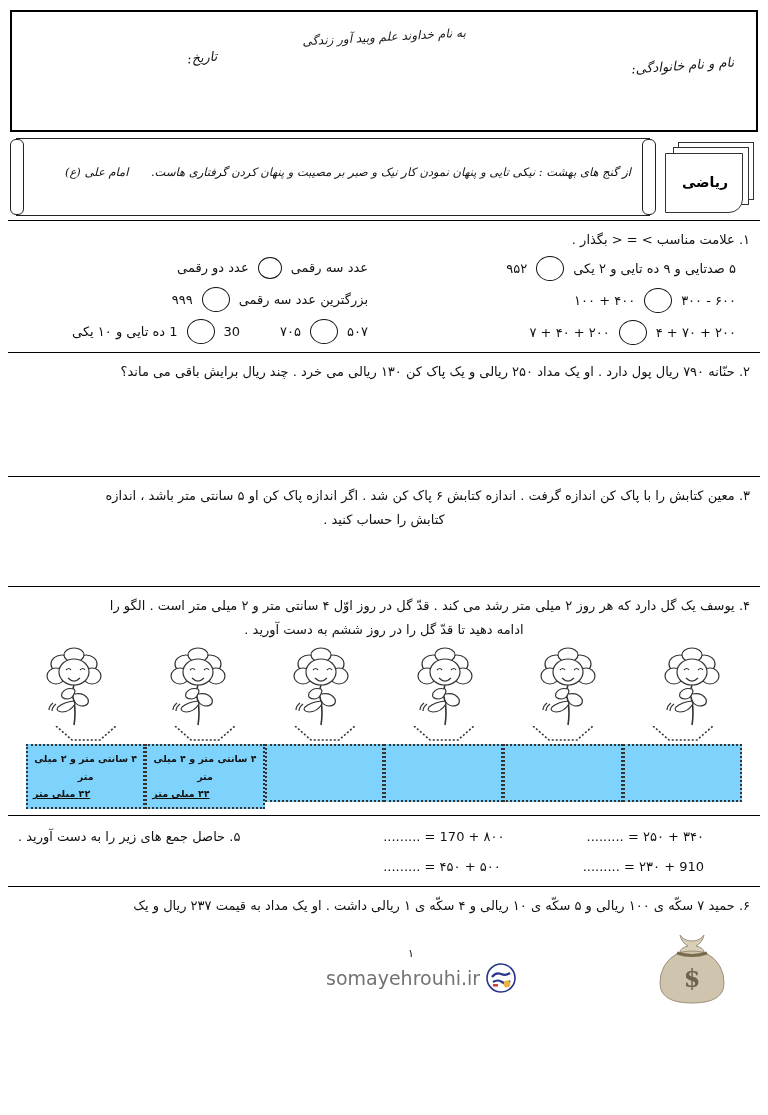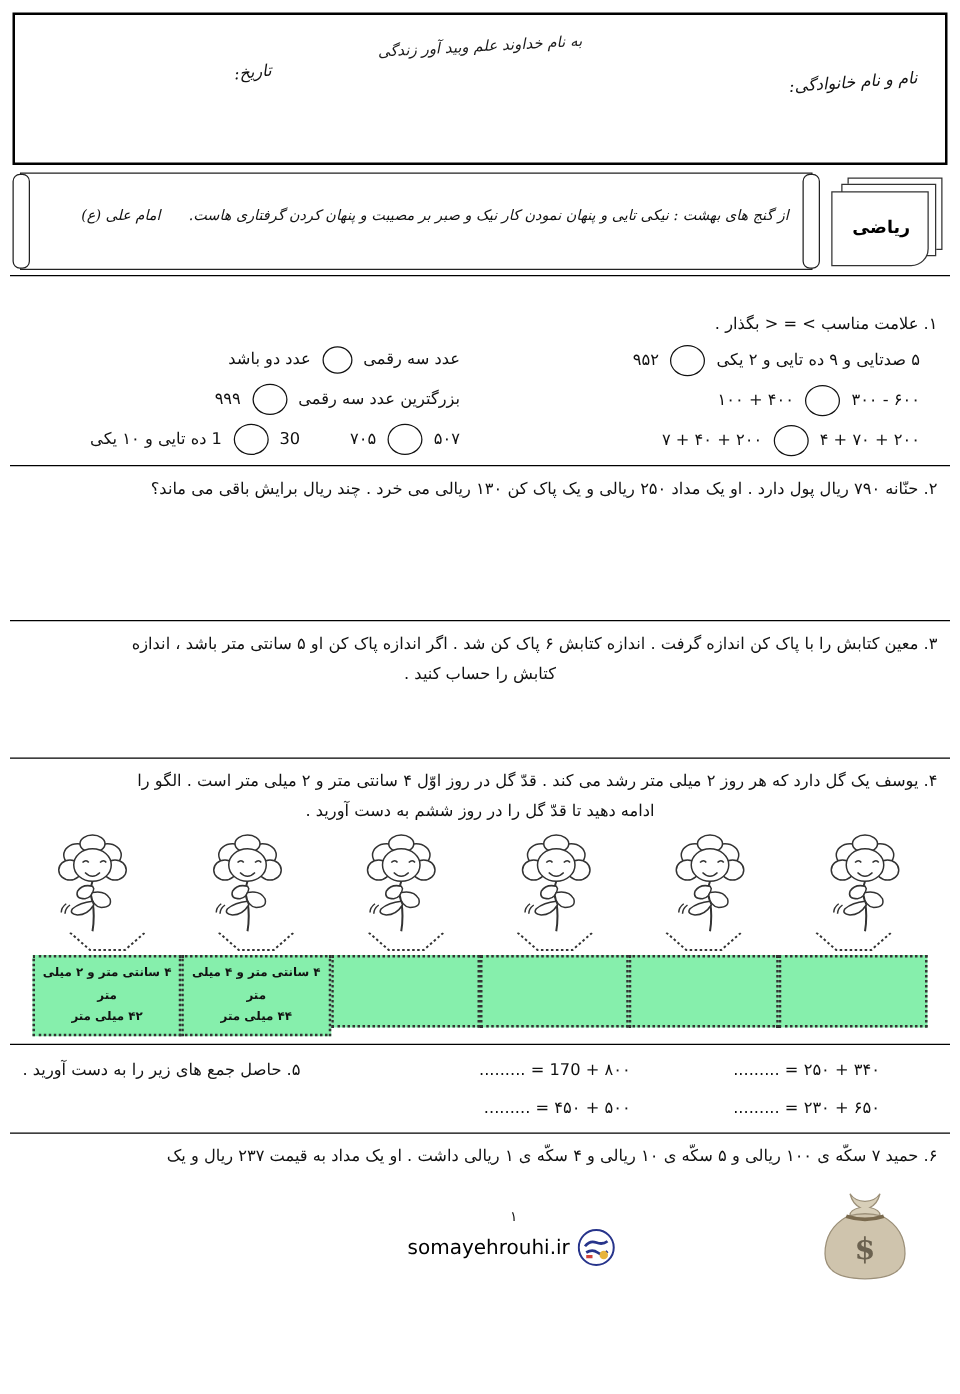--- a/index.html
+++ b/index.html
@@ -100,21 +100,21 @@
   .q{
     border-top:1.5px solid #000;
     padding:7px 10px 7px 10px;
     box-sizing:border-box;
     position:relative;
     font-size:13px;
     line-height:1.85;
   }
   .q:last-of-type{border-bottom:1.5px solid #000;}
   .qnum{font-weight:normal;}
-  .qtitle{display:block;margin-top:20px;}
+  .qtitle{display:block;}
   .qbody{display:block;text-align:justify;}
   .qcont{display:block;text-align:center;}
 
   
   .q1-grid{
     display:flex;flex-direction:row;
     justify-content:space-between;
     margin-top:4px;
     font-size:13px;
   }
@@ -157,24 +157,24 @@
     position:relative;
   }
   .callout .stem svg{position:absolute;top:0;left:0;}
   .callout .cbox{
     border:2px dotted #333;
     min-height:58px;
     box-sizing:border-box;
     padding:4px 5px;
     display:flex;flex-direction:column;
     justify-content:space-around;
-    background:#86efac;
+    background:#7dd3fc;
   }
   .cbox .l1{font-size:9.5px;font-weight:bold;text-align:center;}
-  .cbox .l2{font-size:9.5px;font-weight:bold;text-align:center;}
+  .cbox .l2{font-size:9.5px;font-weight:bold;text-align:left;text-decoration:underline;}
 
   
   .sum-wrap{
     display:flex;flex-direction:column;gap:6px;margin-top:2px;
   }
   .sum-line{
     display:flex;flex-direction:row;justify-content:flex-start;
     padding-right:46px;
     gap:82px;
     font-size:13px;
@@ -185,21 +185,21 @@
   
   .footer{
     position:relative;height:92px;
   }
   .moneybag{position:absolute;right:30px;top:6px;width:76px;height:74px;}
   .brand{
     position:absolute;left:318px;top:38px;
     display:flex;align-items:center;gap:6px;
   }
   .brand .logo{width:30px;height:30px;}
-  .brand .site{font-size:16px;color:#000000;}
+  .brand .site{font-size:19px;color:#737373;}
   .pageno{
     position:absolute;left:400px;top:22px;
     font-size:11px;color:#111;
   }
 </style>
 </head>
 <body>
 
 <div class="page">
 
@@ -249,21 +249,21 @@
           <span>۲۰۰ + ۷۰ + ۴</span>
           <span class="ovalbox"></span>
           <span>۲۰۰ + ۴۰ + ۷</span>
         </div>
       </div>
 
       <div class="q1-col right">
         <div class="cmp">
           <span>عدد سه رقمی</span>
           <span class="ovalbox sm"></span>
-          <span>عدد دو باشد</span>
+          <span>عدد دو رقمی</span>
         </div>
         <div class="cmp">
           <span>بزرگترین عدد سه رقمی</span>
           <span class="ovalbox"></span>
           <span>۹۹۹</span>
         </div>
         <div class="cmp">
           <span>۵۰۷</span>
           <span class="ovalbox"></span>
           <span>۷۰۵</span>
@@ -516,21 +516,21 @@
           <span>۸۰۰ + 170 =</span>
           <span class="dots">.........</span>
         </span>
         <span class="sum-item" style="margin-right:auto">
           <span class="qnum">۵.</span>
           <span>حاصل جمع های زیر را به دست آورید .</span>
         </span>
       </div>
       <div class="sum-line">
         <span class="sum-item">
-          <span>۶۵۰ + ۲۳۰ =</span>
+          <span>910 + ۲۳۰ =</span>
           <span class="dots">.........</span>
         </span>
         <span class="sum-item">
           <span>۵۰۰ + ۴۵۰ =</span>
           <span class="dots">.........</span>
         </span>
       </div>
     </div>
   </div>
 

